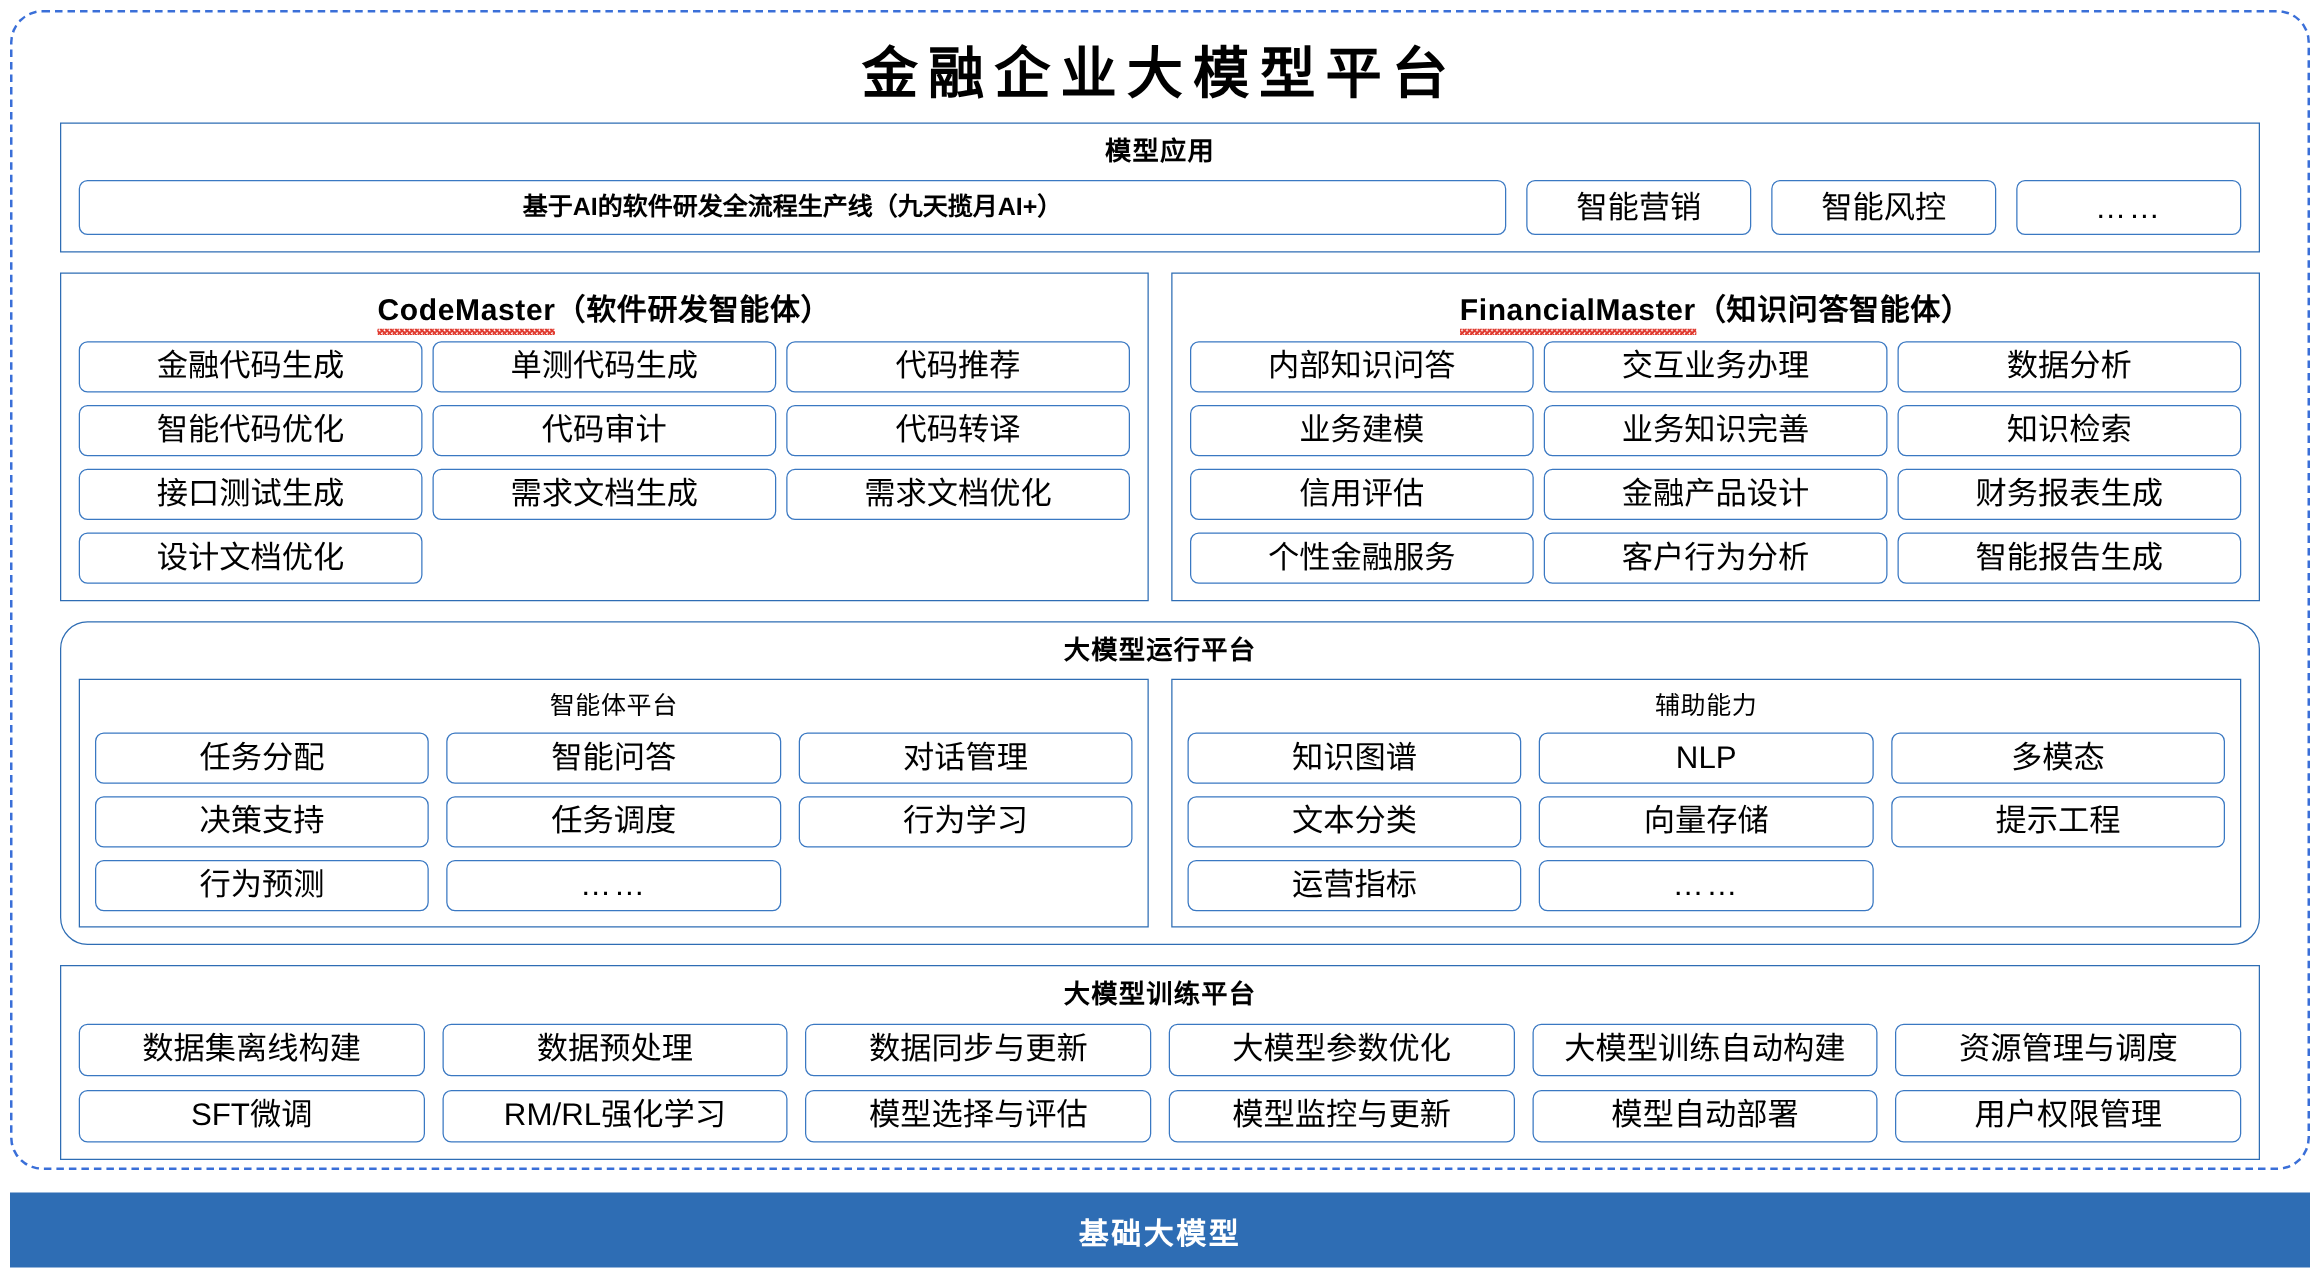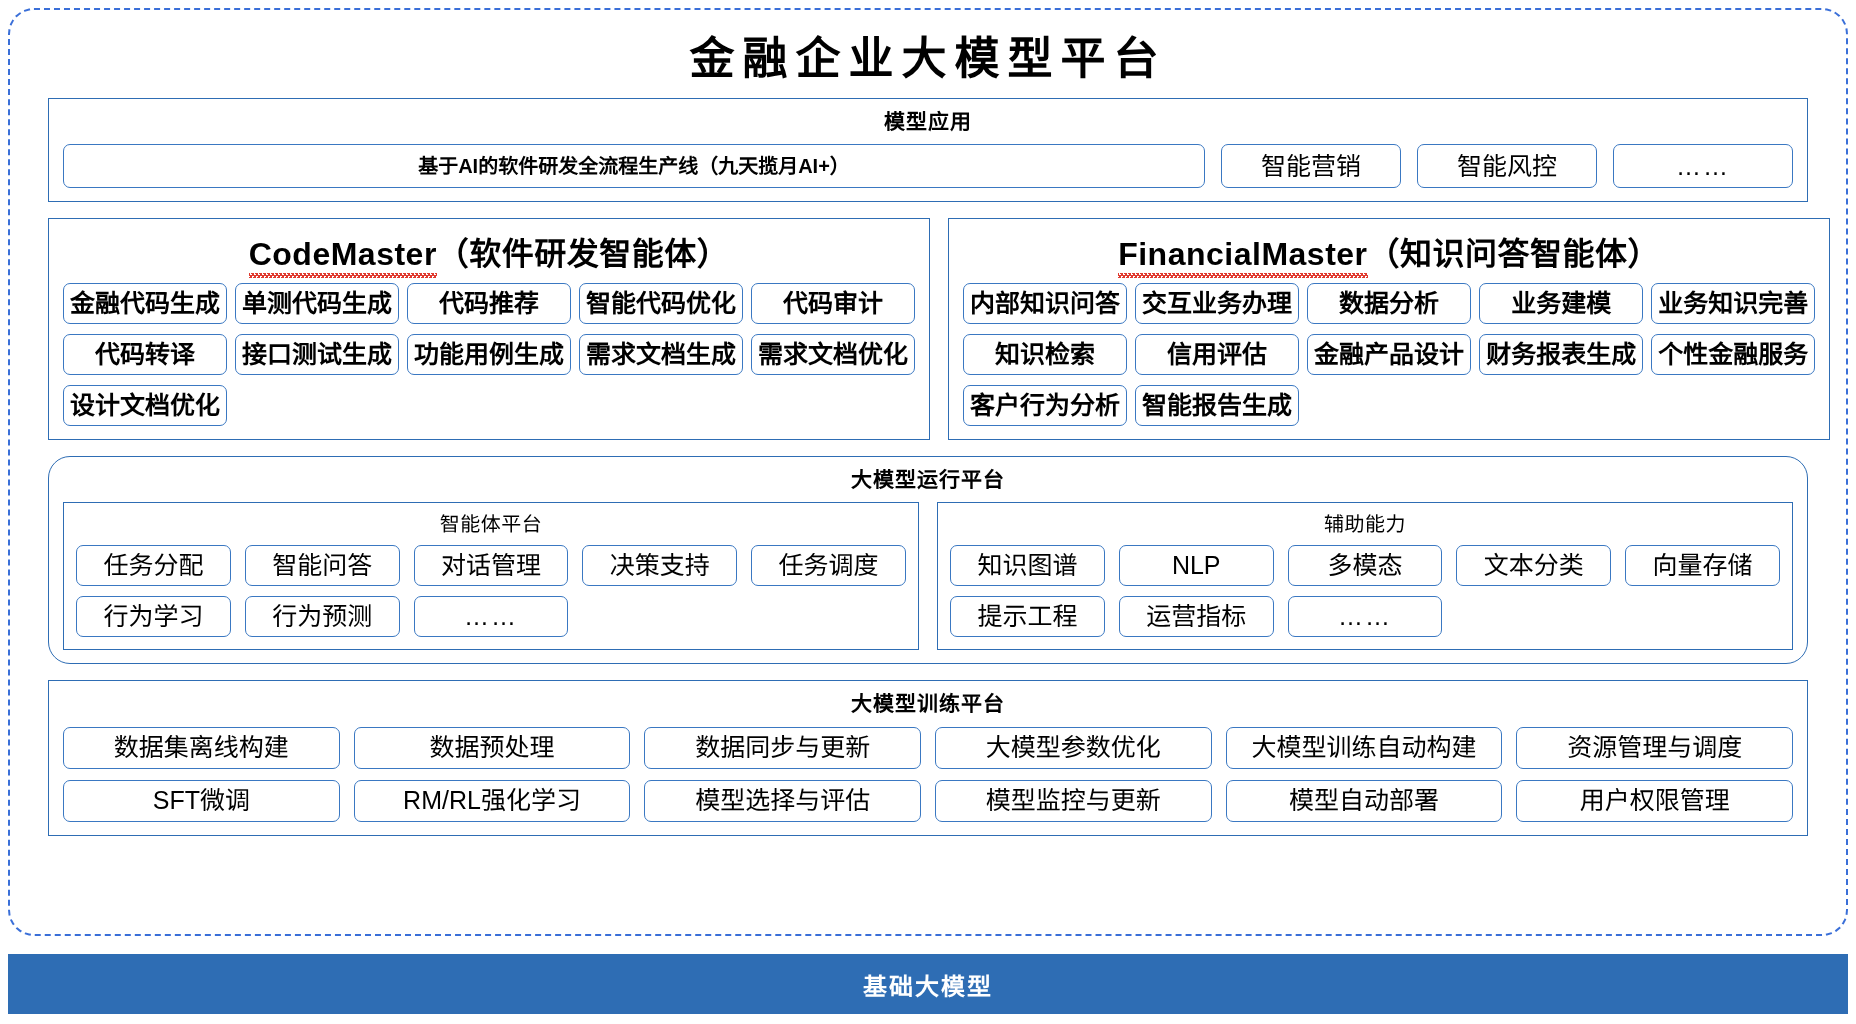--- a/index.html
+++ b/index.html
@@ -111,21 +111,21 @@
 
   
   .agents-row {
     display: grid;
     grid-template-columns: 1fr 1fr;
     gap: 18px;
     margin-bottom: 16px;
   }
   .agent-title {
     text-align: center;
-    font-size: 32px;
+    font-size: 24px;
     font-weight: 700;
     letter-spacing: .5px;
     margin-bottom: 8px;
     white-space: nowrap;
   }
   .agent-title .en {
     position: relative;
     display: inline-block;
     padding-bottom: 2px;
   }
@@ -147,40 +147,39 @@
         45deg,
         #e03a2f 0px, #e03a2f 1.4px,
         transparent 1.4px, transparent 3px
       );
     background-size: 4px 5px, 4px 5px;
     background-position: 0 0, 2px 0;
     background-repeat: repeat-x, repeat-x;
   }
   .agent-grid {
     display: grid;
-    grid-template-columns: repeat(5, 1fr);
+    grid-template-columns: repeat(3, 1fr);
     gap: 10px 8px;
-    font-weight: bold;
   }
   .agent-grid .chip { height: 41px; }
 
   
   #sec-runtime { margin-bottom: 16px; border-radius: 22px; }
   .runtime-row {
     display: grid;
     grid-template-columns: 1fr 1fr;
     gap: 18px;
   }
   .subpanel {
     border: 1.4px solid #2e6db4;
     padding: 8px 12px 12px 12px;
   }
   .sub-grid {
     display: grid;
-    grid-template-columns: repeat(5, 1fr);
+    grid-template-columns: repeat(3, 1fr);
     gap: 10px 14px;
   }
   .sub-grid .chip { height: 41px; }
 
   
   .train-grid {
     display: grid;
     grid-template-columns: repeat(6, 1fr);
     gap: 11px 14px;
   }
@@ -229,21 +228,20 @@
           <span class="en">CodeMaster</span><span>（软件研发智能体）</span>
         </div>
         <div class="agent-grid">
           <div class="chip">金融代码生成</div>
           <div class="chip">单测代码生成</div>
           <div class="chip">代码推荐</div>
           <div class="chip">智能代码优化</div>
           <div class="chip">代码审计</div>
           <div class="chip">代码转译</div>
           <div class="chip">接口测试生成</div>
-          <div class="chip">功能用例生成</div>
           <div class="chip">需求文档生成</div>
           <div class="chip">需求文档优化</div>
           <div class="chip">设计文档优化</div>
         </div>
       </div>
 
       <div class="panel">
         <div class="agent-title">
           <span class="en">FinancialMaster</span><span>（知识问答智能体）</span>
         </div>

